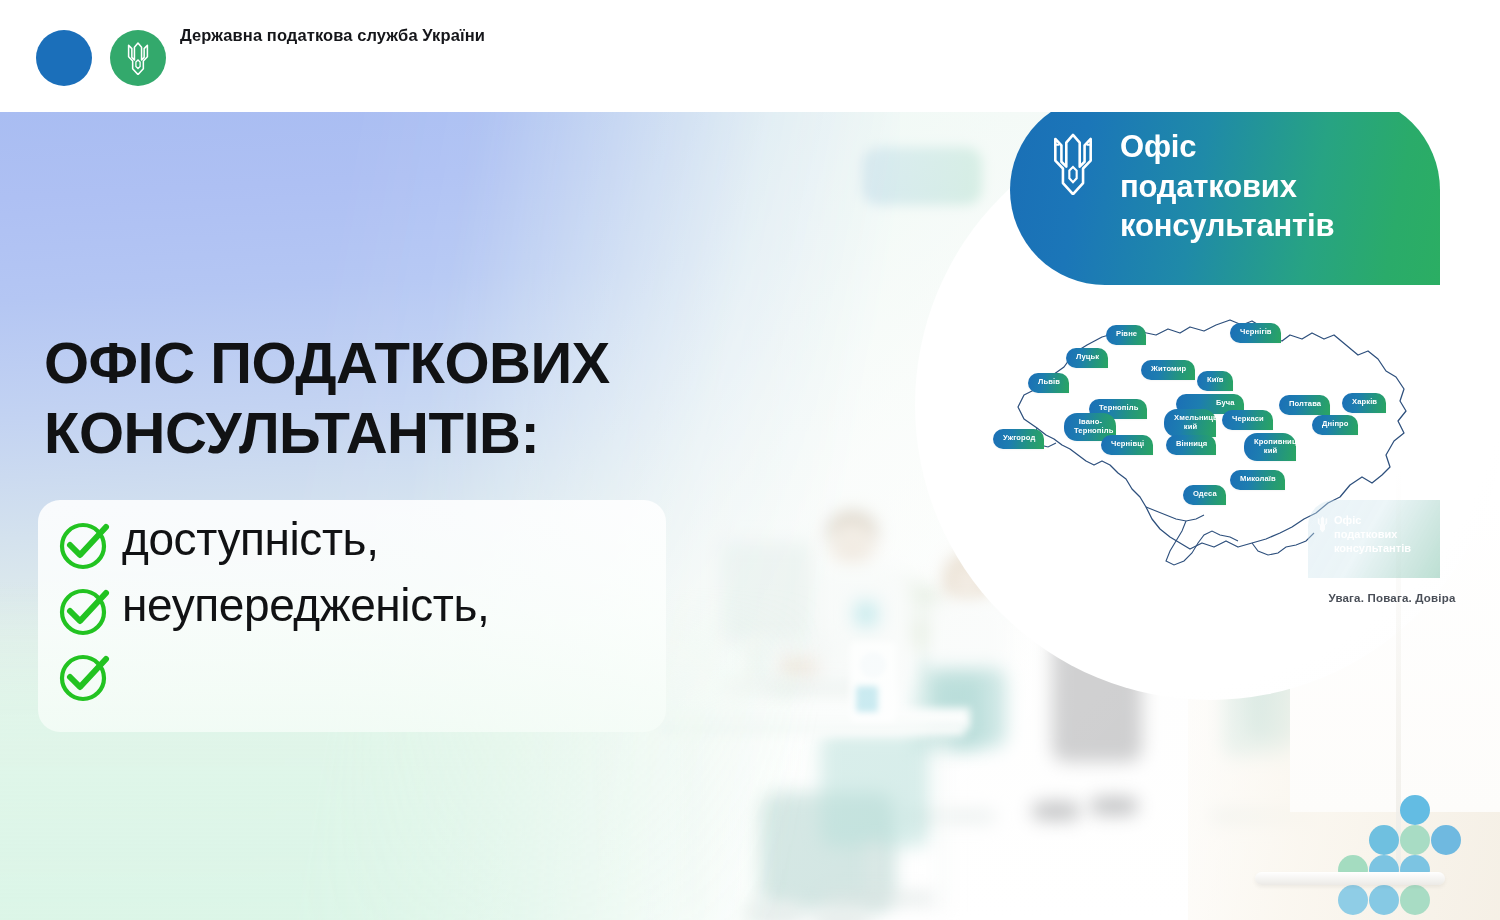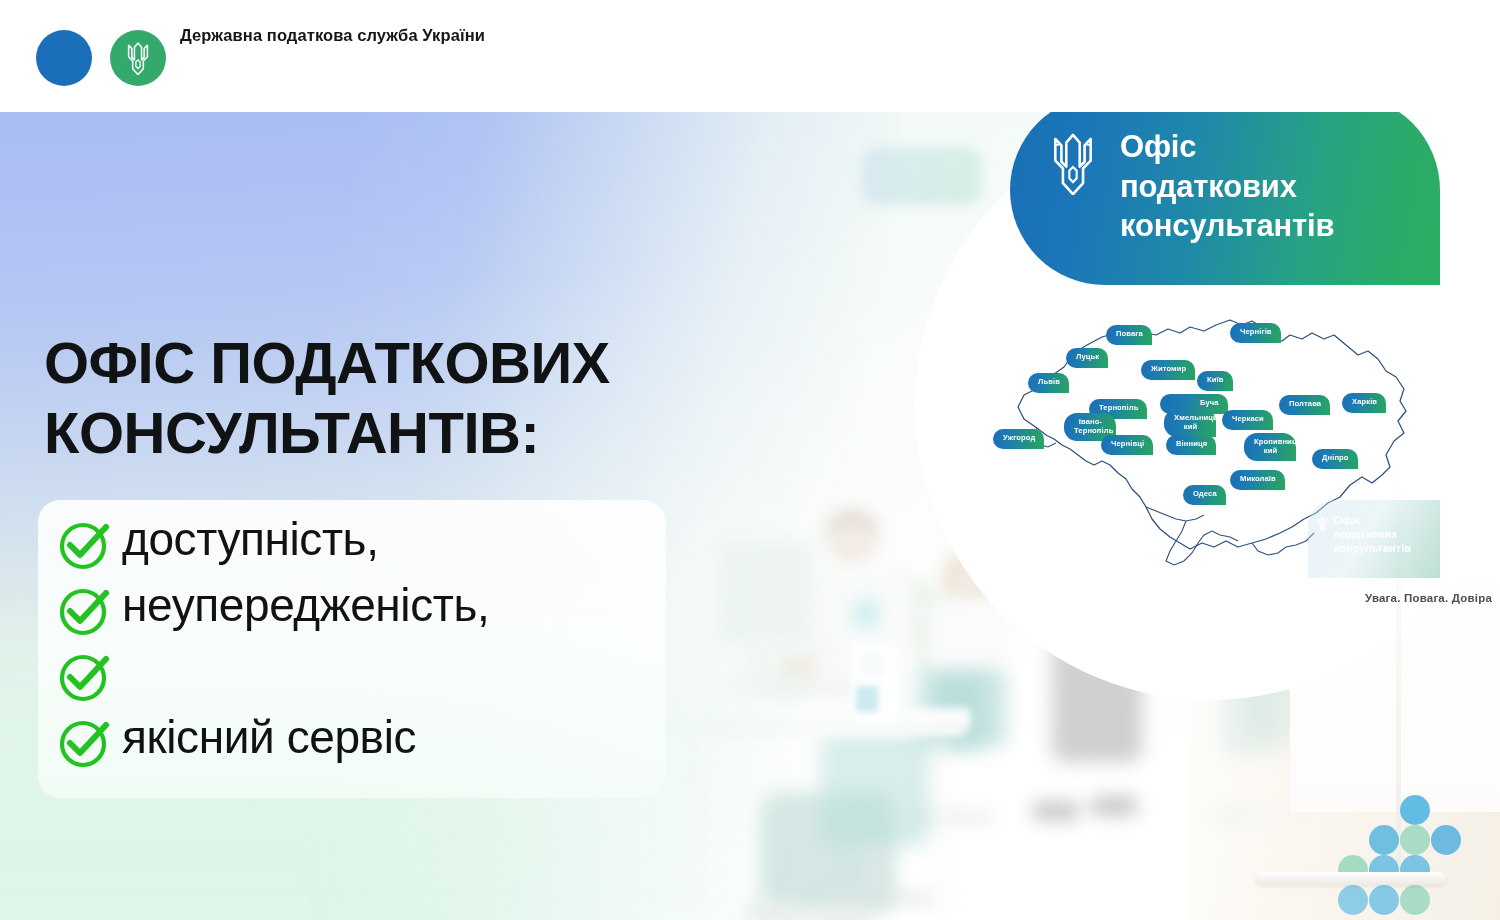--- a/index.html
+++ b/index.html
@@ -300,21 +300,21 @@
     position: absolute; inset: 0;
     background: linear-gradient(120deg, rgba(205,228,238,.75) 0%, rgba(206,229,236,.7) 45%, rgba(120,190,165,.9) 100%);
   }
   .wm-card-text {
     position: absolute; left: 26px; top: 14px;
     color: #ffffff; font-size: 11px; font-weight: bold; line-height: 1.25;
   }
   .wm-tryzub { position: absolute; left: 8px; top: 15px; opacity:.85; }
   .map-caption {
     position: absolute; left: 1292px; top: 592px;
-    width: 200px; text-align: right;
+    width: 200px; text-align: center;
     font-size: 11.5px; font-weight: bold; color: #4a4f58;
     letter-spacing: .2px;
     z-index: 32;
   }
 
   
   .dots { position: absolute; left: 1338px; top: 795px; z-index: 33; }
   .dot { position: absolute; width: 30px; height: 30px; border-radius: 50%; }
 
   .rollup-foot {
@@ -465,38 +465,38 @@
                L190 228 L180 222 L170 214 L162 204 L156 192 L150 182 L142 174 L136 164
                L128 158 L120 150 L112 146 L104 150 L96 146 L88 140 L80 134 L72 130
                L64 124 L56 120 Z" fill="none" stroke="#2d4f7c" stroke-width="1.25" stroke-linejoin="round"></path>
       <path d="M156 192 L166 196 L176 200 L186 204 L196 206 L206 204 L214 200" fill="none" stroke="#2d4f7c" stroke-width="1.1"></path>
       <path d="M196 206 L192 216 L186 226 L180 236 L176 246 L184 250 L194 246 L202 238
                L208 228 L214 220 L222 216 L230 220 L240 222 L248 226" fill="none" stroke="#2d4f7c" stroke-width="1.1"></path>
       <path d="M262 228 L268 236 L278 240 L288 238 L296 232 L306 230 L316 226 L324 218" fill="none" stroke="#2d4f7c" stroke-width="1.1"></path>
       <path d="M47 113 L44 122 L50 130 L58 132 L66 128" fill="none" stroke="#2d4f7c" stroke-width="1.1"></path>
     </svg>
     <div id="city-layer">
-        <div class="city" style="left: 116px; top: 10px;"><span>Повага</span></div>
+        <div class="city" style="left: 116px; top: 10px;"><span>Рівне</span></div>
         <div class="city" style="left: 76px; top: 33px;"><span>Луцьк</span></div>
         <div class="city" style="left: 240px; top: 8px;"><span>Чернігів</span></div>
         <div class="city" style="left: 151px; top: 45px;"><span>Житомир</span></div>
         <div class="city" style="left: 207px; top: 56px;"><span>Київ</span></div>
         <div class="city" style="left: 38px; top: 58px;"><span>Львів</span></div>
-        <div class="city" style="left: 170px; top: 79px; padding-left: 40px;"><span>Буча</span></div>
+        <div class="city" style="left: 186px; top: 79px; padding-left: 40px;"><span>Буча</span></div>
         <div class="city" style="left: 99px; top: 84px;"><span>Тернопіль</span></div>
         <div class="city" style="left: 289px; top: 80px;"><span>Полтава</span></div>
         <div class="city" style="left: 352px; top: 78px;"><span>Харків</span></div>
         <div class="city two-line" style="left: 74px; top: 98px;"><span>Івано-</span><br><span>Тернопіль</span></div>
         <div class="city two-line" style="left: 174px; top: 94px;"><span>Хмельниць</span><br><span>кий</span></div>
         <div class="city" style="left: 232px; top: 95px;"><span>Черкаси</span></div>
         <div class="city" style="left: 3px; top: 114px;"><span>Ужгород</span></div>
         <div class="city" style="left: 111px; top: 120px;"><span>Чернівці</span></div>
         <div class="city" style="left: 176px; top: 120px;"><span>Вінниця</span></div>
         <div class="city two-line" style="left: 254px; top: 118px;"><span>Кропивниць</span><br><span>кий</span></div>
-        <div class="city" style="left: 322px; top: 134px;"><span>Дніпро</span></div>
+        <div class="city" style="left: 322px; top: 100px;"><span>Дніпро</span></div>
         <div class="city" style="left: 240px; top: 155px;"><span>Миколаїв</span></div>
         <div class="city" style="left: 193px; top: 170px;"><span>Одеса</span></div>
       </div>
   </div>
 
   <div class="wm-card">
     <div class="wm-card-bg"></div>
     <svg class="wm-tryzub" width="13" height="18" viewBox="0 0 30 42">
       <path d="M15 41 L9 34 L9 24 L4 19 L4 6 L8 10 L8 20 L11 23 L11 8 L15 3 L19 8 L19 23
                L22 20 L22 10 L26 6 L26 19 L21 24 L21 34 Z" fill="#ffffff"></path>
@@ -558,27 +558,20 @@
           <path d="M14 29 L24 39 L50 11" fill="none" stroke="#22c321" stroke-width="6" stroke-linecap="round" stroke-linejoin="round"></path>
         </svg>
         <div class="list-text">неупередженість,</div>
       </div>
       <div class="list-item">
         <svg class="check" width="58" height="58" viewBox="0 0 58 58">
           <circle cx="27" cy="30" r="21" fill="none" stroke="#22c321" stroke-width="4.2"></circle>
           <path d="M14 29 L24 39 L50 11" fill="none" stroke="#22c321" stroke-width="6" stroke-linecap="round" stroke-linejoin="round"></path>
         </svg>
       </div>
-      <div class="list-item">
-        <svg class="check" width="58" height="58" viewBox="0 0 58 58">
-          <circle cx="27" cy="30" r="21" fill="none" stroke="#22c321" stroke-width="4.2"></circle>
-          <path d="M14 29 L24 39 L50 11" fill="none" stroke="#22c321" stroke-width="6" stroke-linecap="round" stroke-linejoin="round"></path>
-        </svg>
-        <div class="list-text">якісний сервіс</div>
-      </div>
     </div>
 
   <div class="header">
     <div class="header-logo">
       <div class="logo-circle-blue"></div>
       <div class="logo-circle-green">
         <svg width="26" height="34" viewBox="0 0 30 42">
           <path d="M15 41.5 L8.4 34.2 L8.4 24.6 L3.4 19.4 L3.4 5.2 L7.4 9.4 L7.4 20.2
                    L10.6 23.4 L10.6 7.6 L15 2.6 L19.4 7.6 L19.4 23.4 L22.6 20.2 L22.6 9.4
                    L26.6 5.2 L26.6 19.4 L21.6 24.6 L21.6 34.2 Z" fill="none" stroke="#ffffff" stroke-width="1.9" stroke-linejoin="round"></path>

